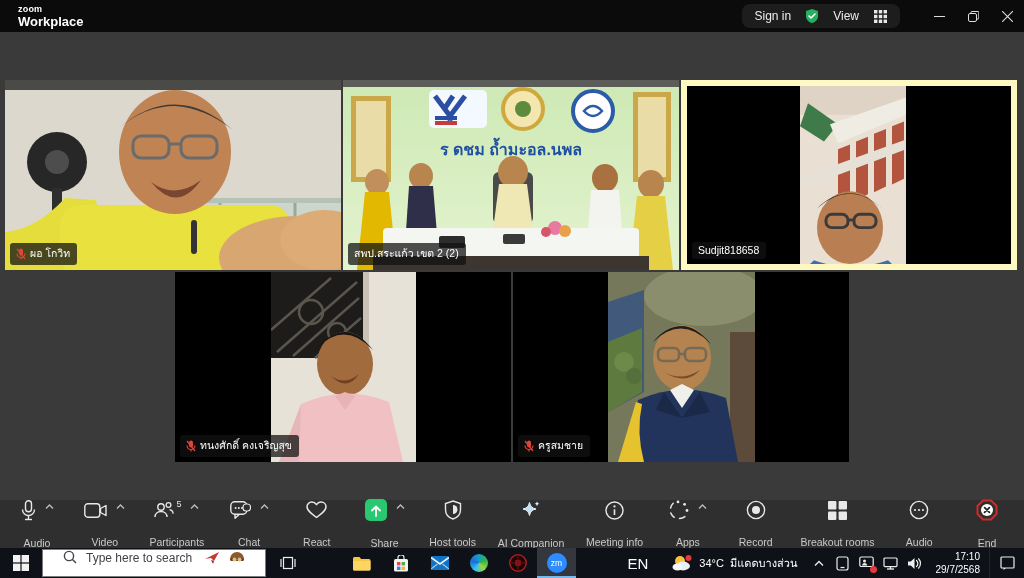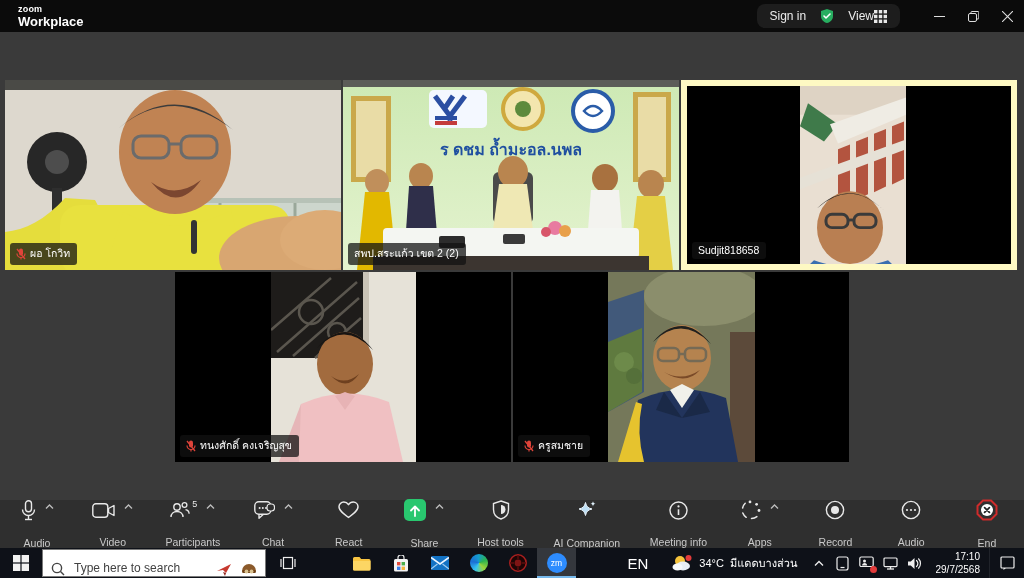--- a/index.html
+++ b/index.html
@@ -11,21 +11,21 @@
   
   .titlebar{position:absolute;top:0;left:0;width:1024px;height:32px;background:#0b0b0b;
             display:flex;align-items:center;color:#eee;z-index:10}
   .brand{margin-left:18px;line-height:1.0}
   .brand .b1{font-size:9px;font-weight:bold;color:#fff;letter-spacing:.2px}
   .brand .b2{font-size:13px;font-weight:bold;color:#fff;margin-top:1px}
   .tb-right{margin-left:auto;display:flex;align-items:center;height:100%}
   .tb-pill{display:flex;align-items:center;gap:13px;background:#1d1d1d;border-radius:8px;
            height:24px;padding:0 13px;margin-right:22px;font-size:12px;color:#ececec}
   .tb-pill .lbl{cursor:default}
-  .viewwrap{display:flex;align-items:center;gap:0}
+  .viewwrap{display:flex;align-items:center;gap:15px}
   .winbtn{width:34px;height:32px;display:flex;align-items:center;justify-content:center}
 
   
   .stage{position:absolute;top:32px;left:0;width:1024px;height:468px;background:#3a3a3a}
   .vrow{position:absolute;display:flex;gap:2px}
   .row1{top:48px;left:5px}
   .row2{top:240px;left:175px}
   .tile{width:336px;height:190px;position:relative;background:#000;overflow:hidden;box-sizing:border-box}
   .tile.active{border:6px solid #fef9c3}
   .nameplate{position:absolute;left:5px;bottom:5px;background:rgba(18,18,18,.74);color:#fff;
@@ -45,21 +45,21 @@
   .caret{margin-left:9px;margin-top:-6px}
   .pbadge{font-size:9px;color:#e8e8e8;margin-left:2px;margin-top:-12px}
   .sharebox{width:22px;height:22px;background:#29c76f;border-radius:5px;display:flex;
             align-items:center;justify-content:center}
 
   
   .taskbar{position:absolute;top:548px;left:0;width:1024px;height:30px;background:#0e1118;
            display:flex;align-items:center;color:#fff;z-index:10}
   .startbtn{width:42px;height:30px;display:flex;align-items:center;justify-content:center}
   .searchbox{width:224px;height:28px;background:#ffffff;border:1px solid #7a7a7a;display:flex;
-             align-items:flex-end;padding:0 8px;box-sizing:border-box;gap:7px}
+             align-items:flex-start;padding:0 20px;box-sizing:border-box;gap:7px}
   .searchbox input{border:none;outline:none;flex:1;font-size:12px;background:transparent;
              color:#222;font-family:"Liberation Sans",sans-serif;min-width:0}
   .searchbox input::placeholder{color:#424242;opacity:1}
   .tvbtn{width:44px;height:30px;display:flex;align-items:center;justify-content:center}
   .appicons{display:flex;margin-left:32px}
   .appbtn{width:39px;height:30px;display:flex;align-items:center;justify-content:center}
   .appbtn.activeapp{background:rgba(255,255,255,.16);box-shadow:inset 0 -2px 0 #76b9ed}
   .zmicon{width:20px;height:20px;border-radius:50%;background:#2d8cff;color:#fff;font-size:8.5px;
           font-weight:normal;display:flex;align-items:center;justify-content:center}
   .tray{margin-left:auto;display:flex;align-items:center;height:100%}
@@ -438,20 +438,33 @@
   <div class="titem">
     <div class="icrow">
       <svg width="20" height="20" viewBox="0 0 20 20">
           <circle cx="10" cy="10" r="8.6" fill="none" stroke="#e8e8e8" stroke-width="1.4"></circle>
           <circle cx="10" cy="10" r="4" fill="#e8e8e8"></circle>
         </svg>
     </div>
     <div class="tlabel">Record</div>
   </div>
 
+  <div class="titem">
+    <div class="icrow">
+      <svg width="19" height="19" viewBox="0 0 19 19">
+          <g fill="#e8e8e8">
+            <rect x="0" y="0" width="8.4" height="8.4" rx="1"></rect>
+            <rect x="10.6" y="0" width="8.4" height="8.4" rx="1"></rect>
+            <rect x="0" y="10.6" width="8.4" height="8.4" rx="1"></rect>
+            <rect x="10.6" y="10.6" width="8.4" height="8.4" rx="1"></rect>
+          </g>
+        </svg>
+    </div>
+    <div class="tlabel">Breakout rooms</div>
+  </div>
 
   <div class="titem">
     <div class="icrow">
       <svg width="20" height="20" viewBox="0 0 20 20">
           <circle cx="10" cy="10" r="8.6" fill="none" stroke="#e8e8e8" stroke-width="1.4"></circle>
           <circle cx="6" cy="10" r="1.1" fill="#e8e8e8"></circle>
           <circle cx="10" cy="10" r="1.1" fill="#e8e8e8"></circle>
           <circle cx="14" cy="10" r="1.1" fill="#e8e8e8"></circle>
         </svg>
     </div>

